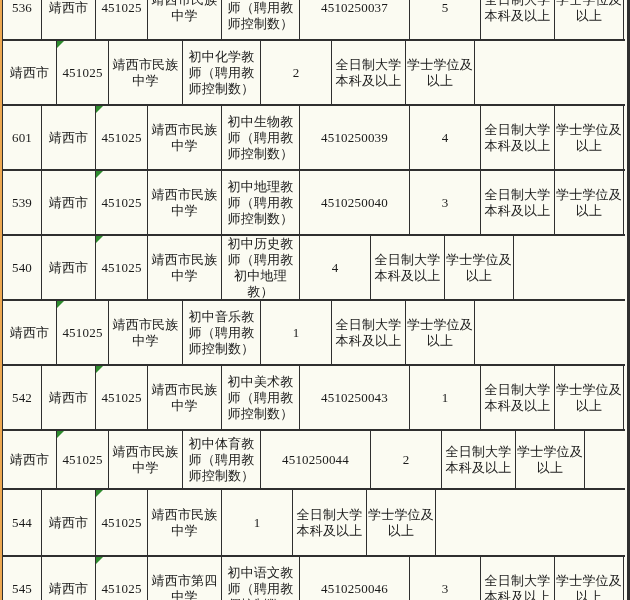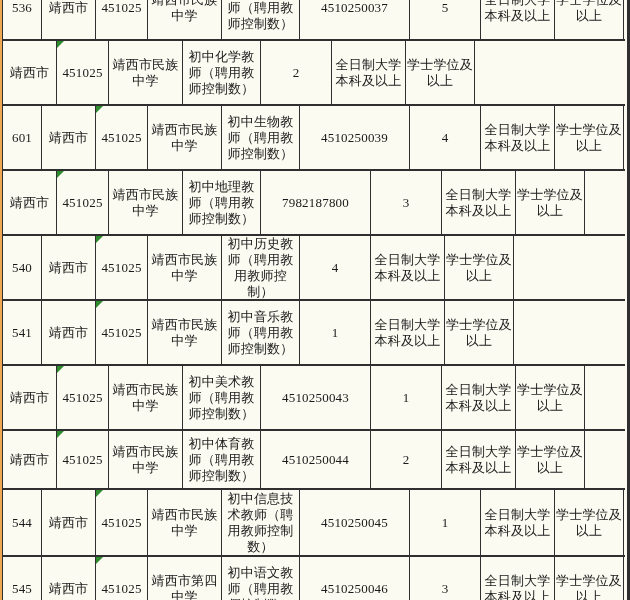--- a/index.html
+++ b/index.html
@@ -152,38 +152,41 @@
         <div class="cell c-education">
           <span class="txt">全日制大学
 本科及以上</span>
         </div>
         <div class="cell c-degree">
           <span class="txt">学士学位及
 以上</span>
         </div>
       </div>
       <div class="row" style="height: 65px;">
+        <div class="cell c-no">
+          <span class="txt">539</span>
+        </div>
         <div class="cell c-city">
           <span class="txt">靖西市</span>
         </div>
         <div class="cell c-code">
           <span class="txt">451025</span>
           <span class="marker"></span>
         </div>
         <div class="cell c-school">
           <span class="txt">靖西市民族
 中学</span>
         </div>
         <div class="cell c-position">
           <span class="txt">初中地理教
 师（聘用教
 师控制数）</span>
         </div>
         <div class="cell c-jobcode">
-          <span class="txt">7982187800</span>
+          <span class="txt">4510250040</span>
         </div>
         <div class="cell c-count">
           <span class="txt">3</span>
         </div>
         <div class="cell c-education">
           <span class="txt">全日制大学
 本科及以上</span>
         </div>
         <div class="cell c-degree">
           <span class="txt">学士学位及
@@ -201,38 +204,35 @@
           <span class="txt">451025</span>
           <span class="marker"></span>
         </div>
         <div class="cell c-school">
           <span class="txt">靖西市民族
 中学</span>
         </div>
         <div class="cell c-position">
           <span class="txt">初中历史教
 师（聘用教
-用教师控制）</span>
+初中地理教）</span>
         </div>
         <div class="cell c-count">
           <span class="txt">4</span>
         </div>
         <div class="cell c-education">
           <span class="txt">全日制大学
 本科及以上</span>
         </div>
         <div class="cell c-degree">
           <span class="txt">学士学位及
 以上</span>
         </div>
       </div>
       <div class="row" style="height: 65px;">
-        <div class="cell c-no">
-          <span class="txt">541</span>
-        </div>
         <div class="cell c-city">
           <span class="txt">靖西市</span>
         </div>
         <div class="cell c-code">
           <span class="txt">451025</span>
           <span class="marker"></span>
         </div>
         <div class="cell c-school">
           <span class="txt">靖西市民族
 中学</span>
@@ -248,20 +248,23 @@
         <div class="cell c-education">
           <span class="txt">全日制大学
 本科及以上</span>
         </div>
         <div class="cell c-degree">
           <span class="txt">学士学位及
 以上</span>
         </div>
       </div>
       <div class="row" style="height: 65px;">
+        <div class="cell c-no">
+          <span class="txt">542</span>
+        </div>
         <div class="cell c-city">
           <span class="txt">靖西市</span>
         </div>
         <div class="cell c-code">
           <span class="txt">451025</span>
           <span class="marker"></span>
         </div>
         <div class="cell c-school">
           <span class="txt">靖西市民族
 中学</span>
@@ -325,29 +328,20 @@
         <div class="cell c-city">
           <span class="txt">靖西市</span>
         </div>
         <div class="cell c-code">
           <span class="txt">451025</span>
           <span class="marker"></span>
         </div>
         <div class="cell c-school">
           <span class="txt">靖西市民族
 中学</span>
-        </div>
-        <div class="cell c-position">
-          <span class="txt">初中信息技
-术教师（聘
-用教师控制
-数）</span>
-        </div>
-        <div class="cell c-jobcode">
-          <span class="txt">4510250045</span>
         </div>
         <div class="cell c-count">
           <span class="txt">1</span>
         </div>
         <div class="cell c-education">
           <span class="txt">全日制大学
 本科及以上</span>
         </div>
         <div class="cell c-degree">
           <span class="txt">学士学位及

